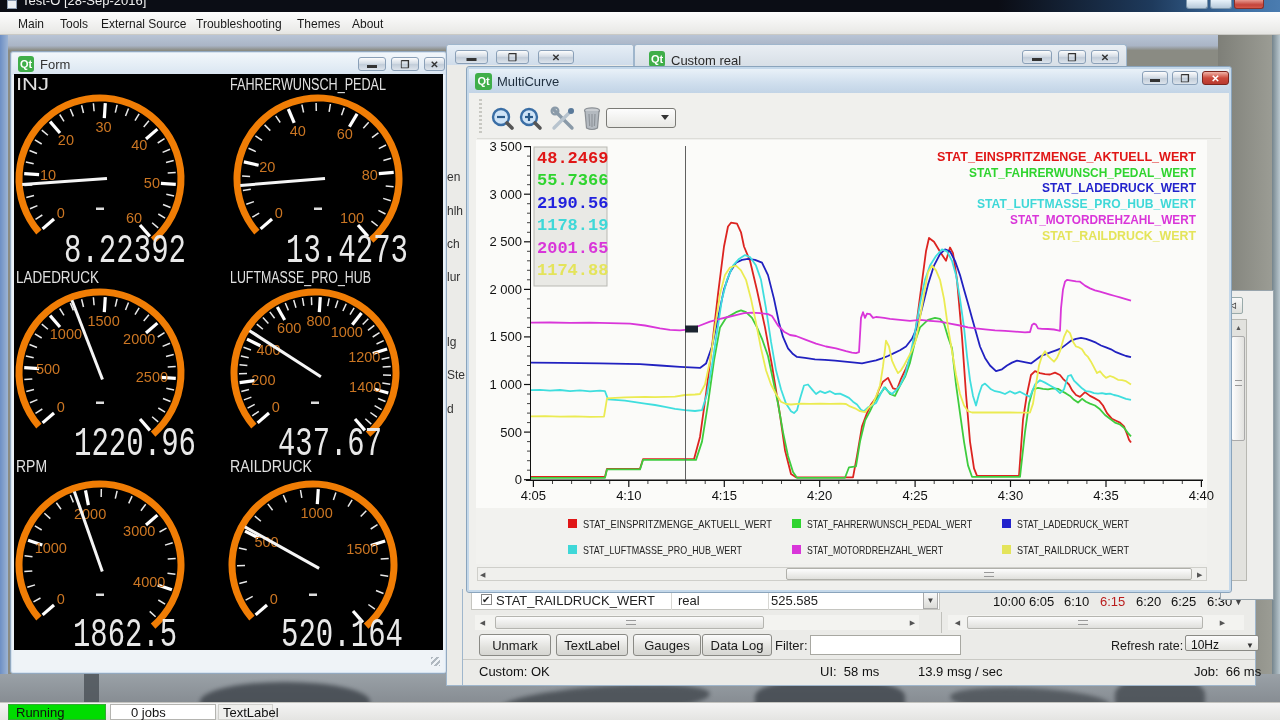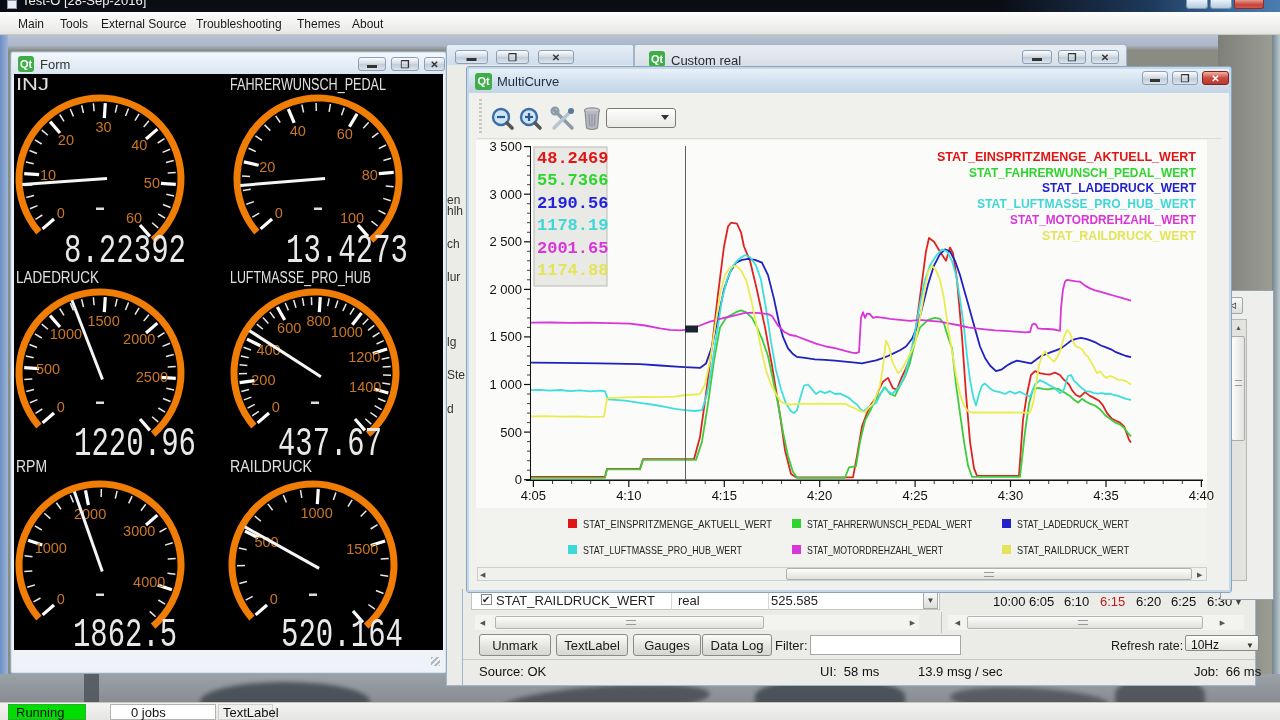--- a/index.html
+++ b/index.html
@@ -47,21 +47,21 @@
 <div class="win-btn" style="left:455px;top:50px;width:33px;">
     <div class="glyph">▬</div>
   </div>
 <div class="win-btn" style="left:496px;top:50px;width:33px;">
     <div class="glyph">❐</div>
   </div>
 <div class="win-btn" style="left:538px;top:50px;width:36px;">
     <div class="glyph">✕</div>
   </div>
 
-<div class="abs" style="left:447px;top:170px;font-size:12px;color:#333;margin-top:23px;">en</div>
+<div class="abs" style="left:447px;top:170px;font-size:12px;color:#333;">en</div>
 <div class="abs" style="left:447px;top:204px;font-size:12px;color:#333;">hlh</div>
 <div class="abs" style="left:447px;top:237px;font-size:12px;color:#333;">ch</div>
 <div class="abs" style="left:447px;top:270px;font-size:12px;color:#333;">lur</div>
 <div class="abs" style="left:447px;top:335px;font-size:12px;color:#333;">lg</div>
 <div class="abs" style="left:447px;top:368px;font-size:12px;color:#333;">Ste</div>
 <div class="abs" style="left:447px;top:402px;font-size:12px;color:#333;">d</div>
 
 <div class="abs" style="left:634px;top:44px;width:493px;height:26px;background:linear-gradient(#e9eef3,#d4dce4);border:1px solid #9fb6cc;border-bottom:none;border-radius:3px 3px 0 0;">
   <div class="abs" style="left:14px;top:6px;width:16px;height:16px;background:#3fae49;border-radius:3px;color:#fff;font-size:11px;font-weight:bold;text-align:center;line-height:16px;">Qt</div>
   <div class="abs" style="left:36px;top:8px;font-size:13px;color:#2a2a2a;">Custom real</div>
@@ -118,21 +118,21 @@
   <div class="abs" style="left:239px;top:45px;width:70px;height:22px;background:linear-gradient(#fbfbfb,#e2e2de 60%,#d6d6d2);border:1px solid #8a8a85;border-radius:3px;text-align:center;font-size:13px;color:#1a1a1a;line-height:21px;">Data Log</div>
   <div class="abs" style="left:312px;top:49px;font-size:13px;color:#1a1a1a;">Filter:</div>
   <div class="abs" style="left:347px;top:46px;width:151px;height:20px;background:#fff;border:1px solid #a8a8a2;"></div>
   <div class="abs" style="left:648px;top:50px;font-size:12.5px;color:#1a1a1a;">Refresh rate:</div>
   <div class="abs" style="left:722px;top:46px;width:74px;height:16px;background:linear-gradient(#fbfbfb,#e4e4e0);border:1px solid #8a8a85;border-radius:2px;">
     <div class="abs" style="left:5px;top:2px;font-size:12px;color:#111;">10Hz</div>
     <div class="abs" style="left:60px;top:5px;font-size:8px;color:#333;">▼</div>
   </div>
 
   <div class="abs" style="left:0;top:70px;width:792px;height:1px;background:#c9c9c4;"></div>
-  <div class="abs" style="left:16px;top:75px;font-size:13px;color:#111;">Source: OK</div>
+  <div class="abs" style="left:16px;top:75px;font-size:13px;color:#111;">Custom: OK</div>
   <div class="abs" style="left:357px;top:75px;font-size:13px;color:#111;">UI:&nbsp;&nbsp;58 ms</div>
   <div class="abs" style="left:455px;top:75px;font-size:13px;color:#111;">13.9 msg / sec</div>
   <div class="abs" style="left:731px;top:75px;font-size:13px;color:#111;white-space:nowrap;">Job:&nbsp;&nbsp;66 ms</div>
 </div>
 
 <div class="abs" style="left:1220px;top:290px;width:54px;height:310px;background:#eeeeec;border:1px solid #98a4ac;border-radius:3px 0 0 0;">
   <div class="abs" style="left:3px;top:6px;width:19px;height:17px;background:linear-gradient(#fafafa,#dedfdb);border:1px solid #9aa;border-radius:2px;text-align:center;font-size:9px;line-height:16px;color:#444;">ᐊ</div>
   <div class="abs" style="left:9px;top:28px;width:17px;height:262px;background:#e2e2de;border:1px solid #b8b8b2;">
     <div class="abs" style="left:1px;top:1px;width:13px;height:13px;font-size:7px;color:#555;text-align:center;line-height:13px;">▲</div>
     <div class="abs" style="left:0px;top:16px;width:14px;height:105px;background:linear-gradient(90deg,#fdfdfd,#e2e2df);border:1px solid #aaa;border-radius:2px;"></div>
@@ -591,16 +591,16 @@
 </svg>
 
 <div class="abs" style="left:477px;top:567px;width:730px;height:14px;background:#f0f0ed;border:1px solid #cfcfca;">
   <div class="abs" style="left:2px;top:2px;font-size:7px;color:#555;line-height:9px;">◀</div>
   <div class="abs" style="left:308px;top:0px;width:406px;height:12px;background:linear-gradient(#fdfdfd,#e0e0dc);border:1px solid #b0b0aa;border-radius:2px;"></div>
   <div class="abs" style="left:506px;top:4px;width:10px;height:5px;border-top:1px solid #999;border-bottom:1px solid #999;"></div>
   <div class="abs" style="left:719px;top:2px;font-size:7px;color:#555;line-height:9px;">▶</div>
 </div>
 
 <div class="abs" style="left:0;top:702px;width:1280px;height:18px;background:linear-gradient(#f4f4f4,#e4e4e2);border-top:1px solid #c4c4c0;">
-  <div class="abs" style="left:8px;top:1px;width:78px;height:16px;background:#00dd00;border:1px solid #3a3;color:#111;font-size:13px;padding-left:7px;">Running</div>
+  <div class="abs" style="left:8px;top:1px;width:98px;height:16px;background:#00dd00;border:1px solid #3a3;color:#111;font-size:13px;padding-left:7px;">Running</div>
   <div class="abs" style="left:110px;top:1px;width:106px;height:16px;background:#fff;border:1px solid #b4b4b0;color:#111;font-size:13px;padding-left:20px;">0 jobs</div>
   <div class="abs" style="left:218px;top:1px;width:55px;height:16px;background:#efefed;border:1px solid #d0d0cc;color:#111;font-size:13px;padding-left:4px;">TextLabel</div>
 </div>
 
 </body></html>

